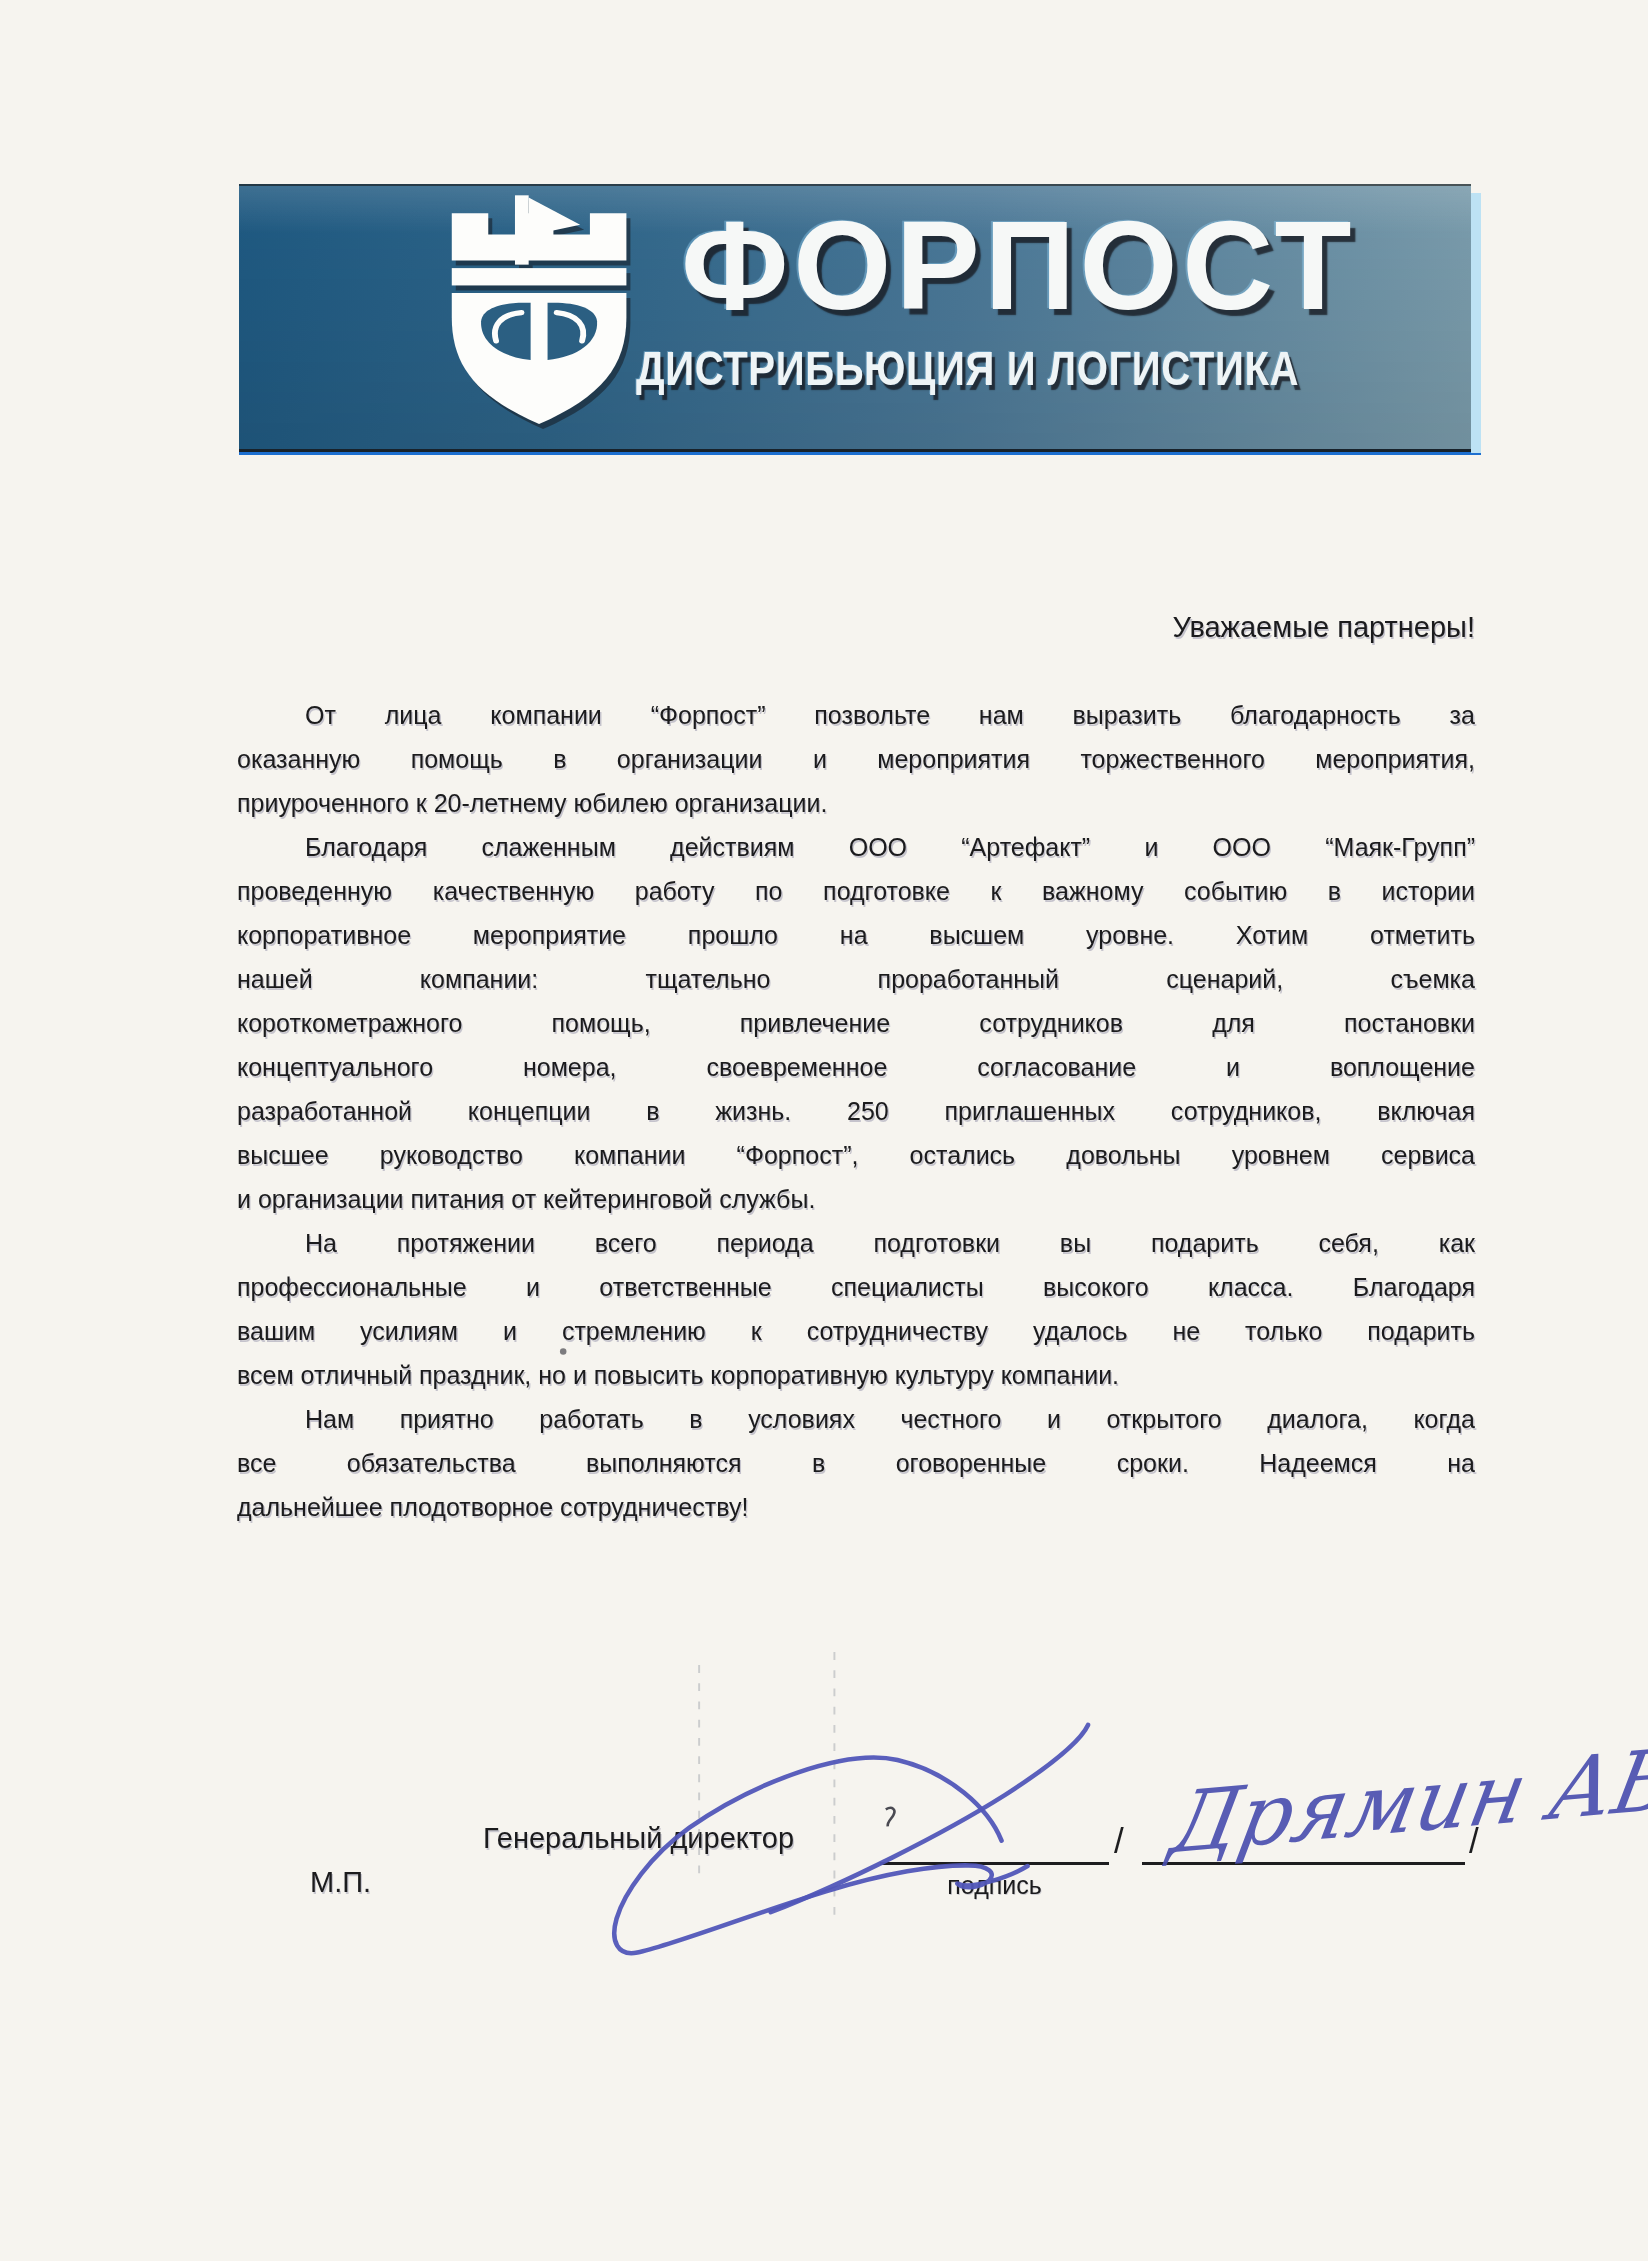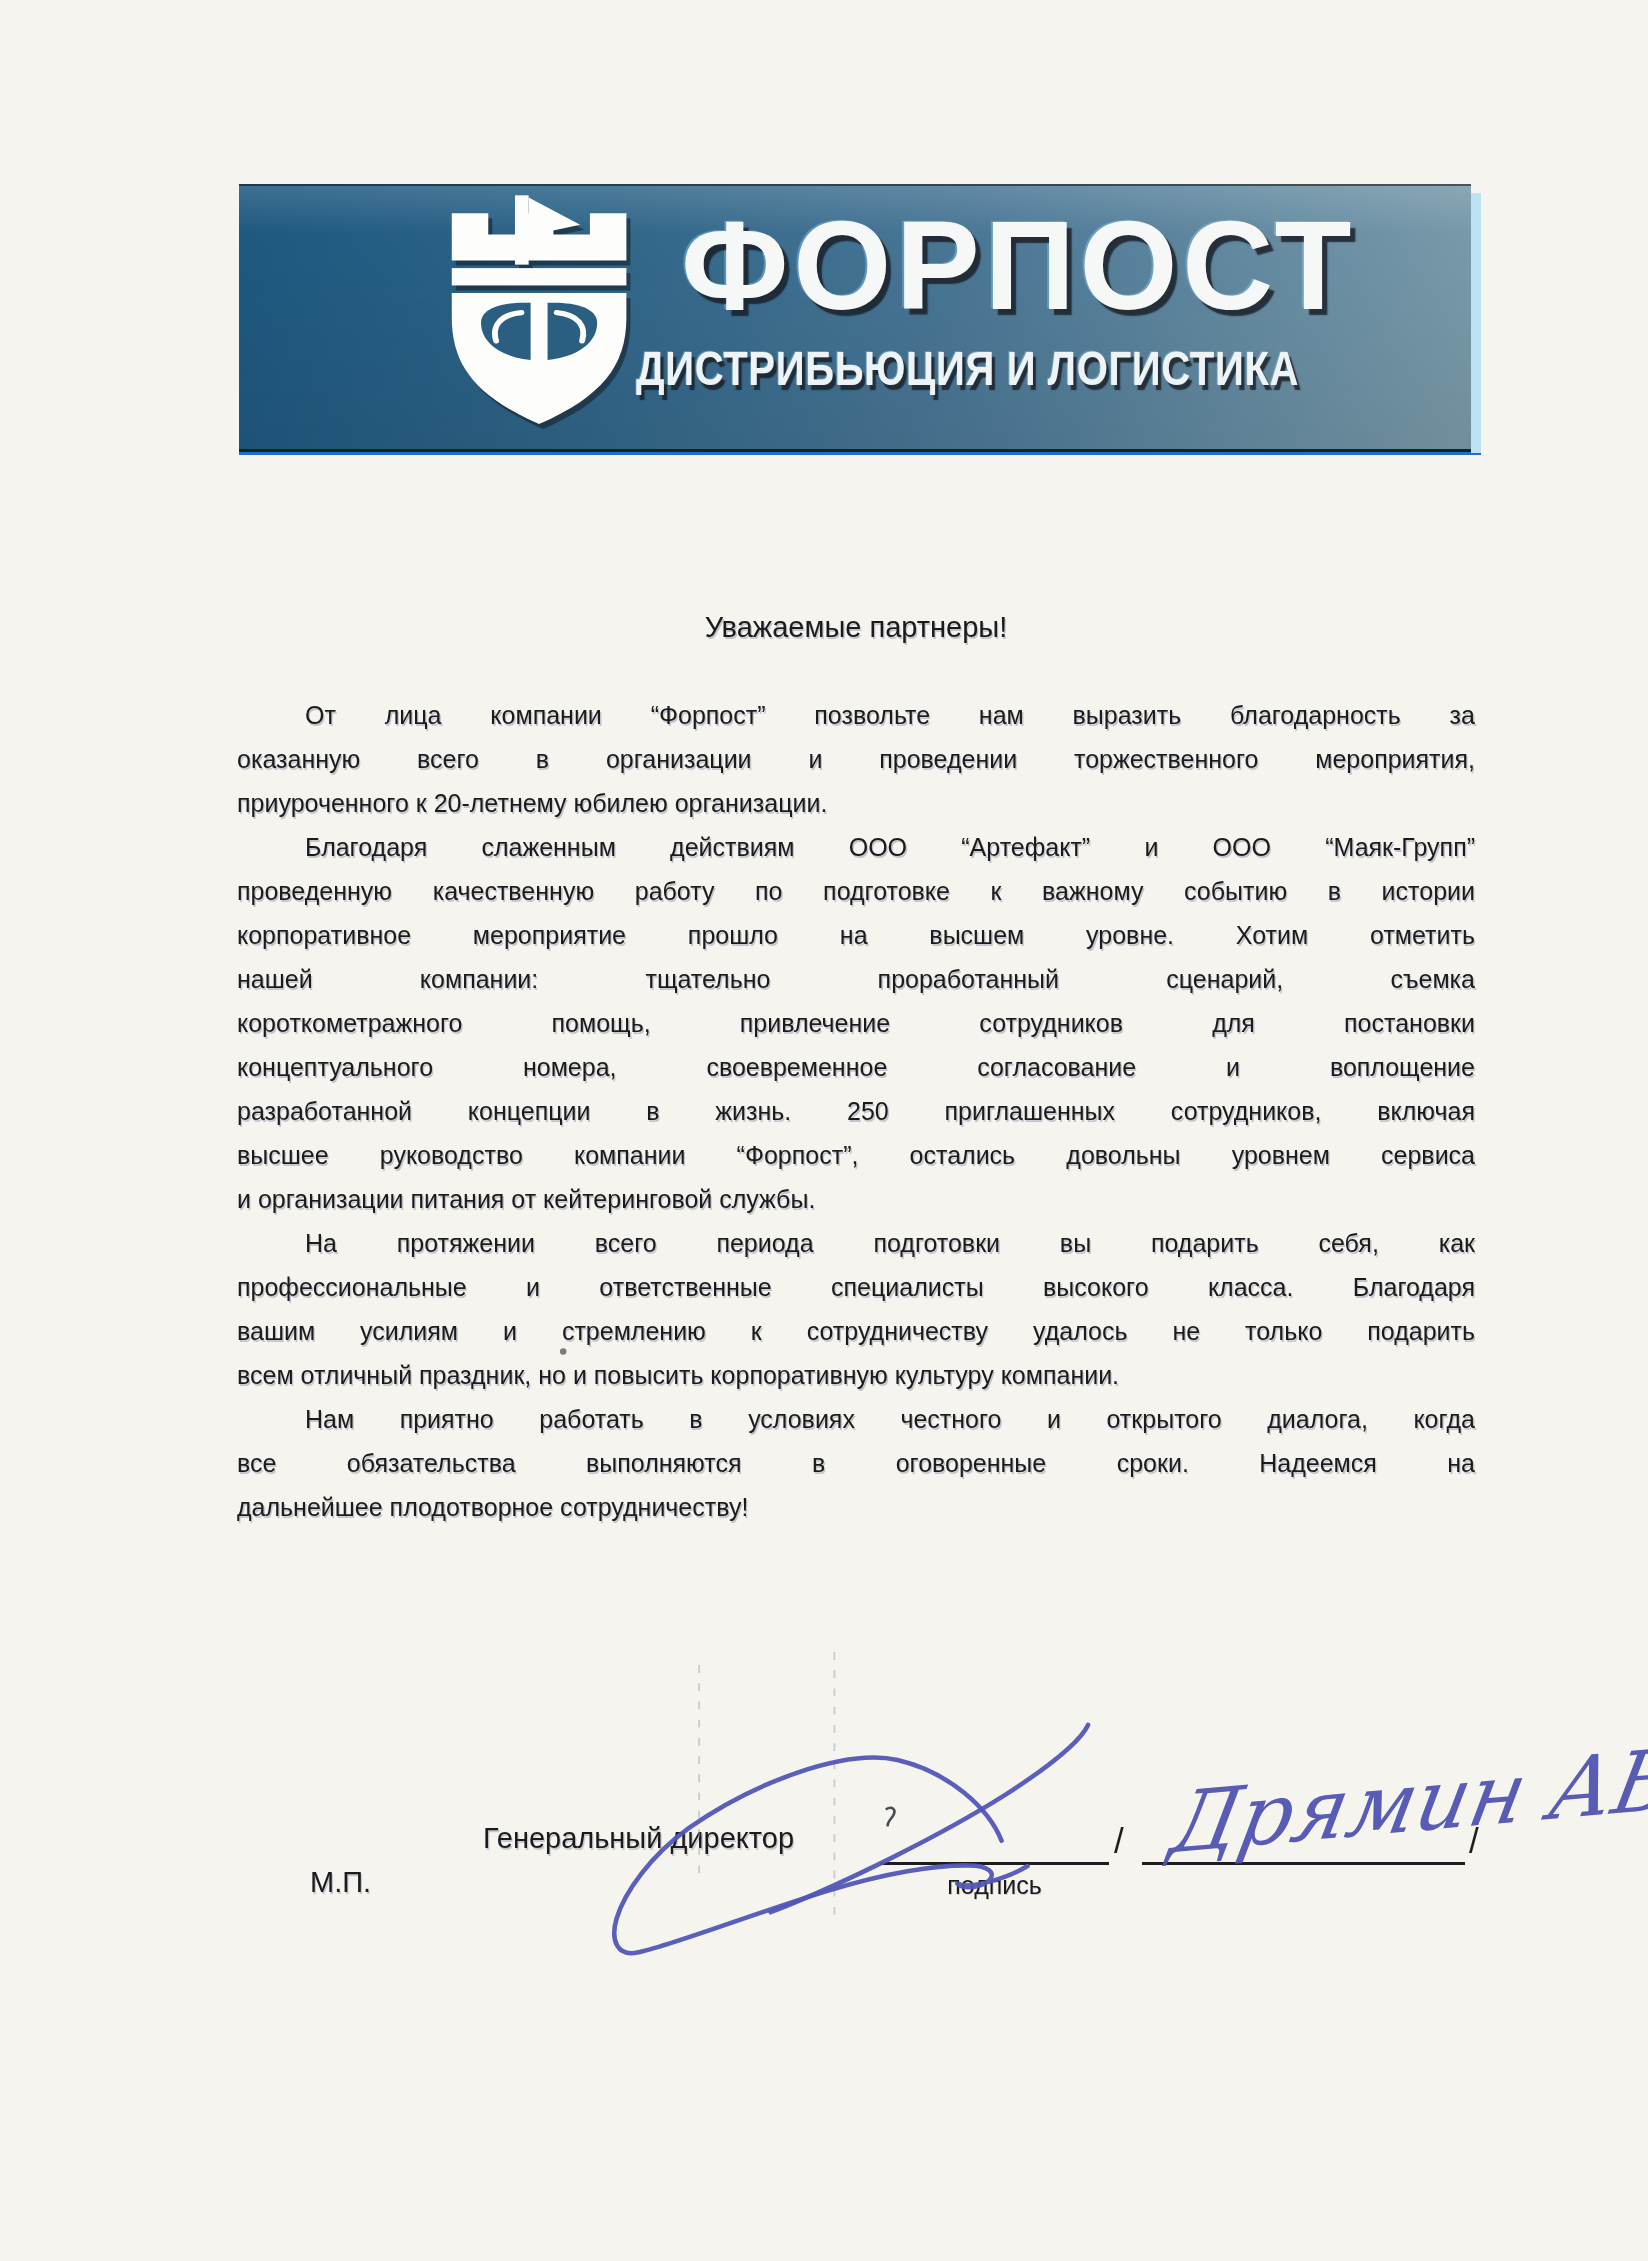--- a/index.html
+++ b/index.html
@@ -38,21 +38,21 @@
   .brand-tag{
     position:absolute;left:397px;top:158px;
     font-size:49px;font-weight:bold;line-height:1;letter-spacing:0.7px;
     transform:scaleX(.82);transform-origin:left top;
     color:#eef4f6;white-space:nowrap;
     text-shadow:3.9px 4.6px 1.3px rgba(24,28,35,.8), -1.3px -1.3px 0.7px rgba(140,200,235,.4);
   }
   
   .salutation{
     position:absolute;left:237px;top:605px;width:1238px;
-    font-size:29px;line-height:44px;text-align:center;
+    font-size:29px;line-height:44px;text-align:right;
     text-shadow:1.3px 2px 0 rgba(25,25,80,.22);
   }
   .letter-body{
     position:absolute;left:237px;top:693px;width:1238px;
     font-size:25px;line-height:44px;
     text-shadow:1.3px 2px 0 rgba(25,25,80,.22);
   }
   .line{text-align:justify;text-align-last:justify;white-space:normal;}
   .line.first{text-indent:68px;}
   .line.last{text-align-last:left;}
@@ -95,21 +95,21 @@
       </g>
     </svg>
     <div class="brand-name">ФОРПОСТ</div>
     <div class="brand-tag">ДИСТРИБЬЮЦИЯ И ЛОГИСТИКА</div>
   </div>
 
   <div class="salutation">Уважаемые партнеры!</div>
 
   <div class="letter-body">
       <div class="line first">От лица компании “Форпост” позвольте нам выразить благодарность за</div>
-      <div class="line">оказанную всего в организации и проведении торжественного мероприятия,</div>
+      <div class="line">оказанную помощь в организации и мероприятия торжественного мероприятия,</div>
       <div class="line last">приуроченного к 20-летнему юбилею организации.</div>
       <div class="line first">Благодаря слаженным действиям ООО “Артефакт” и ООО “Маяк-Групп”</div>
       <div class="line">проведенную качественную работу по подготовке к важному событию в истории</div>
       <div class="line">корпоративное мероприятие прошло на высшем уровне. Хотим отметить</div>
       <div class="line">нашей компании: тщательно проработанный сценарий, съемка</div>
       <div class="line">короткометражного помощь, привлечение сотрудников для постановки</div>
       <div class="line">концептуального номера, своевременное согласование и воплощение</div>
       <div class="line">разработанной концепции в жизнь. 250 приглашенных сотрудников, включая</div>
       <div class="line">высшее руководство компании “Форпост”, остались довольны уровнем сервиса</div>
       <div class="line last">и организации питания от кейтеринговой службы.</div>

